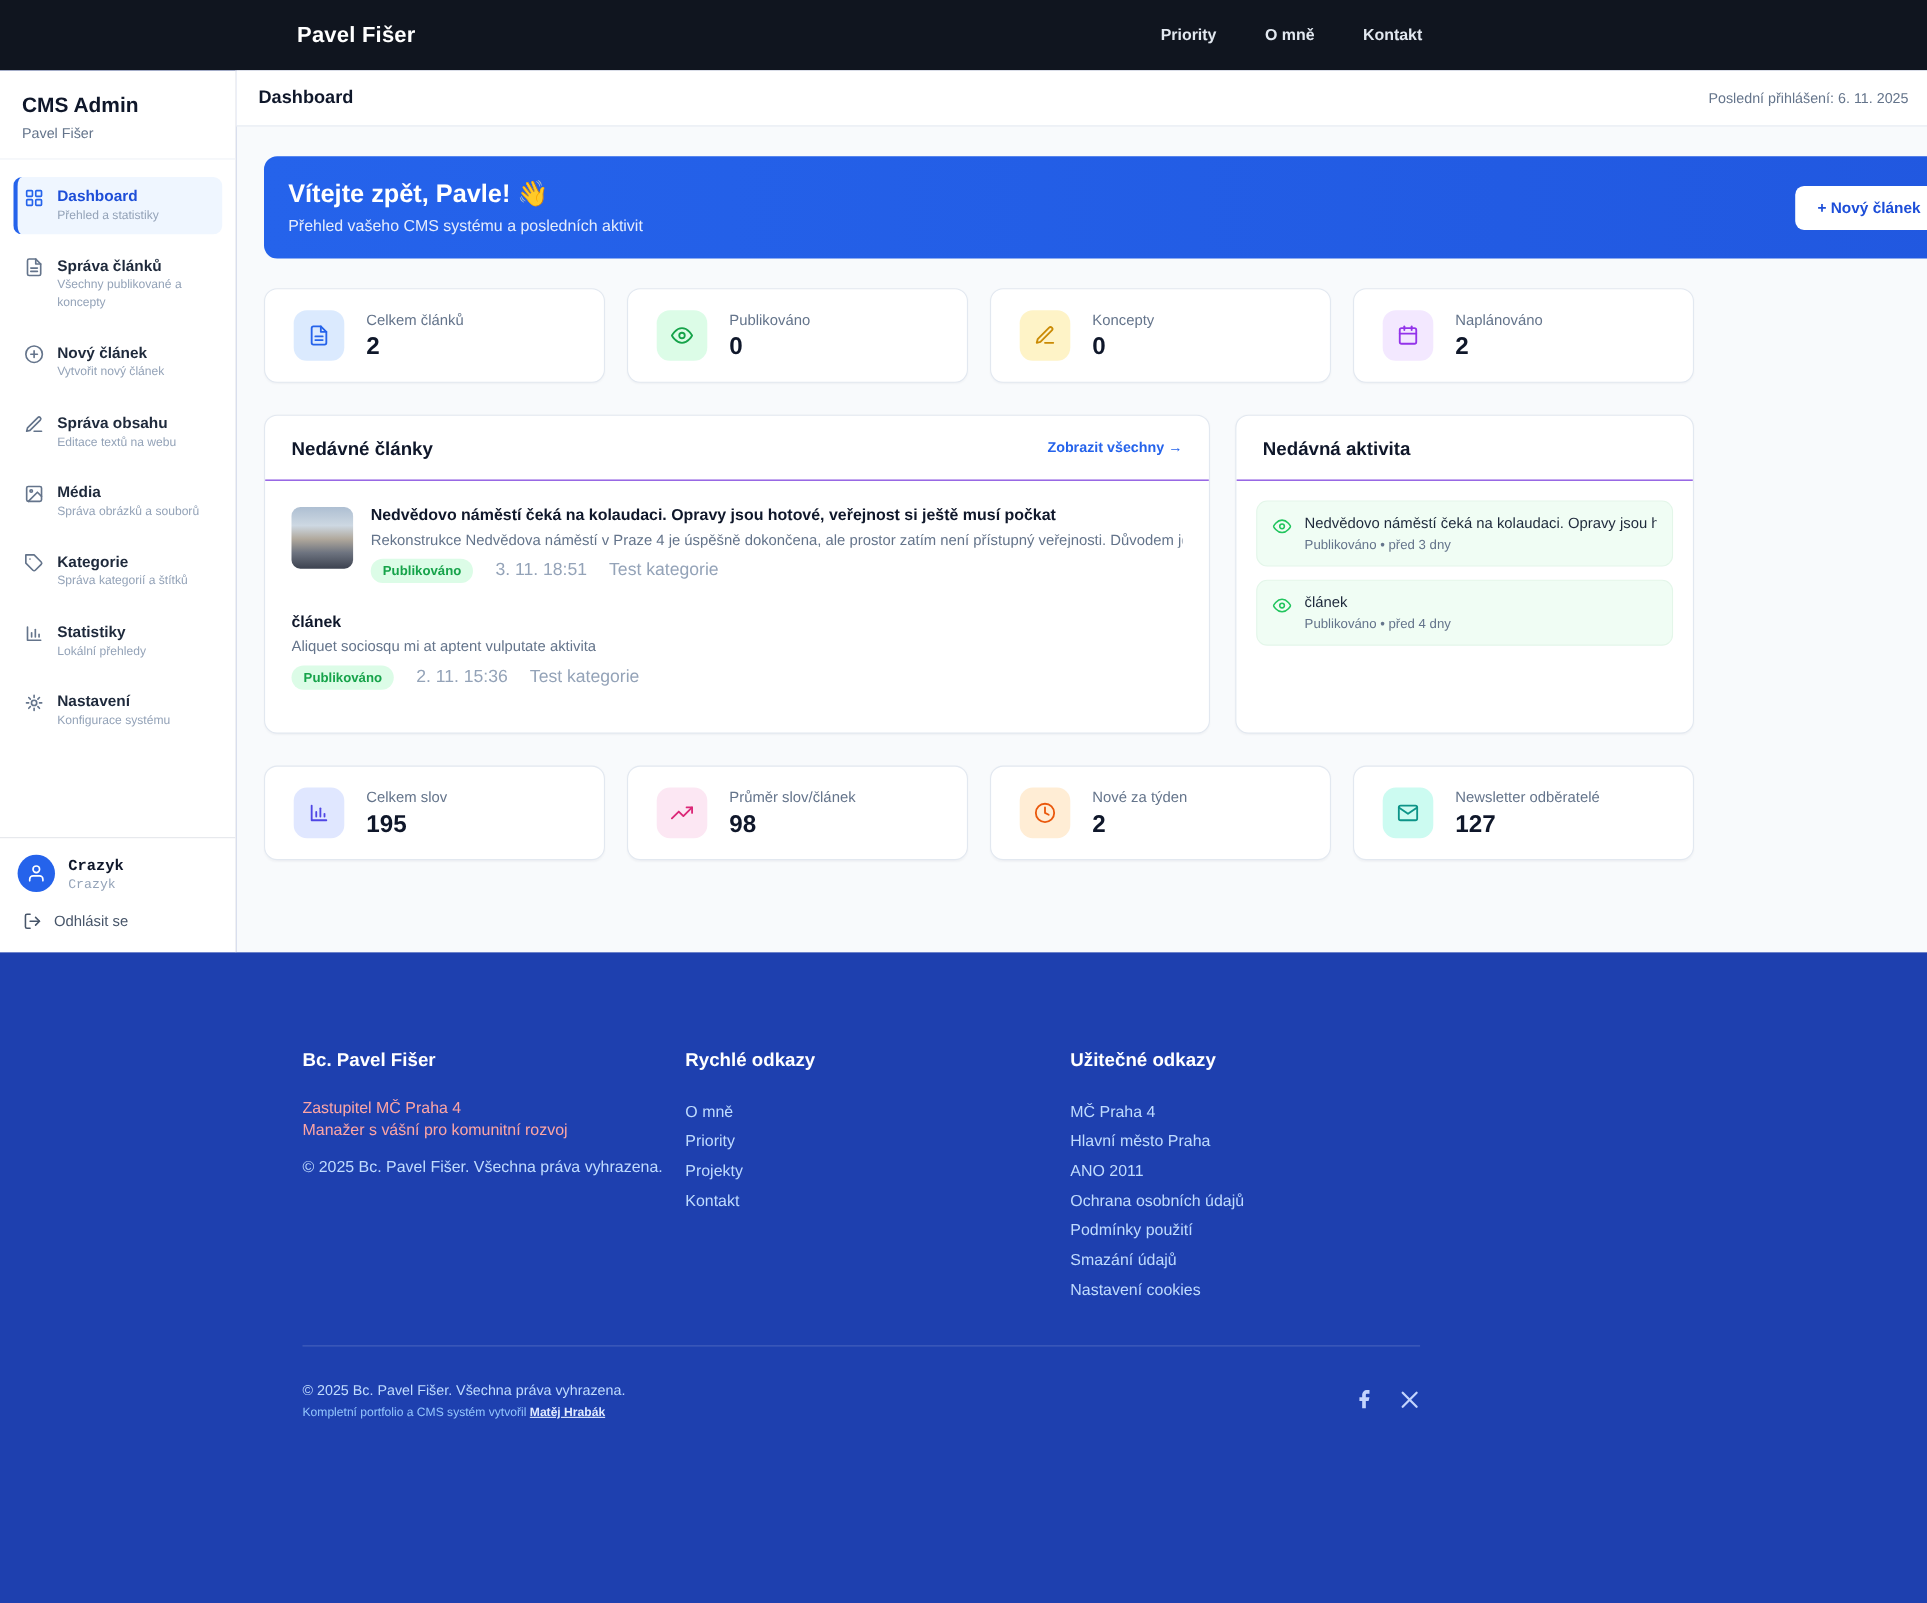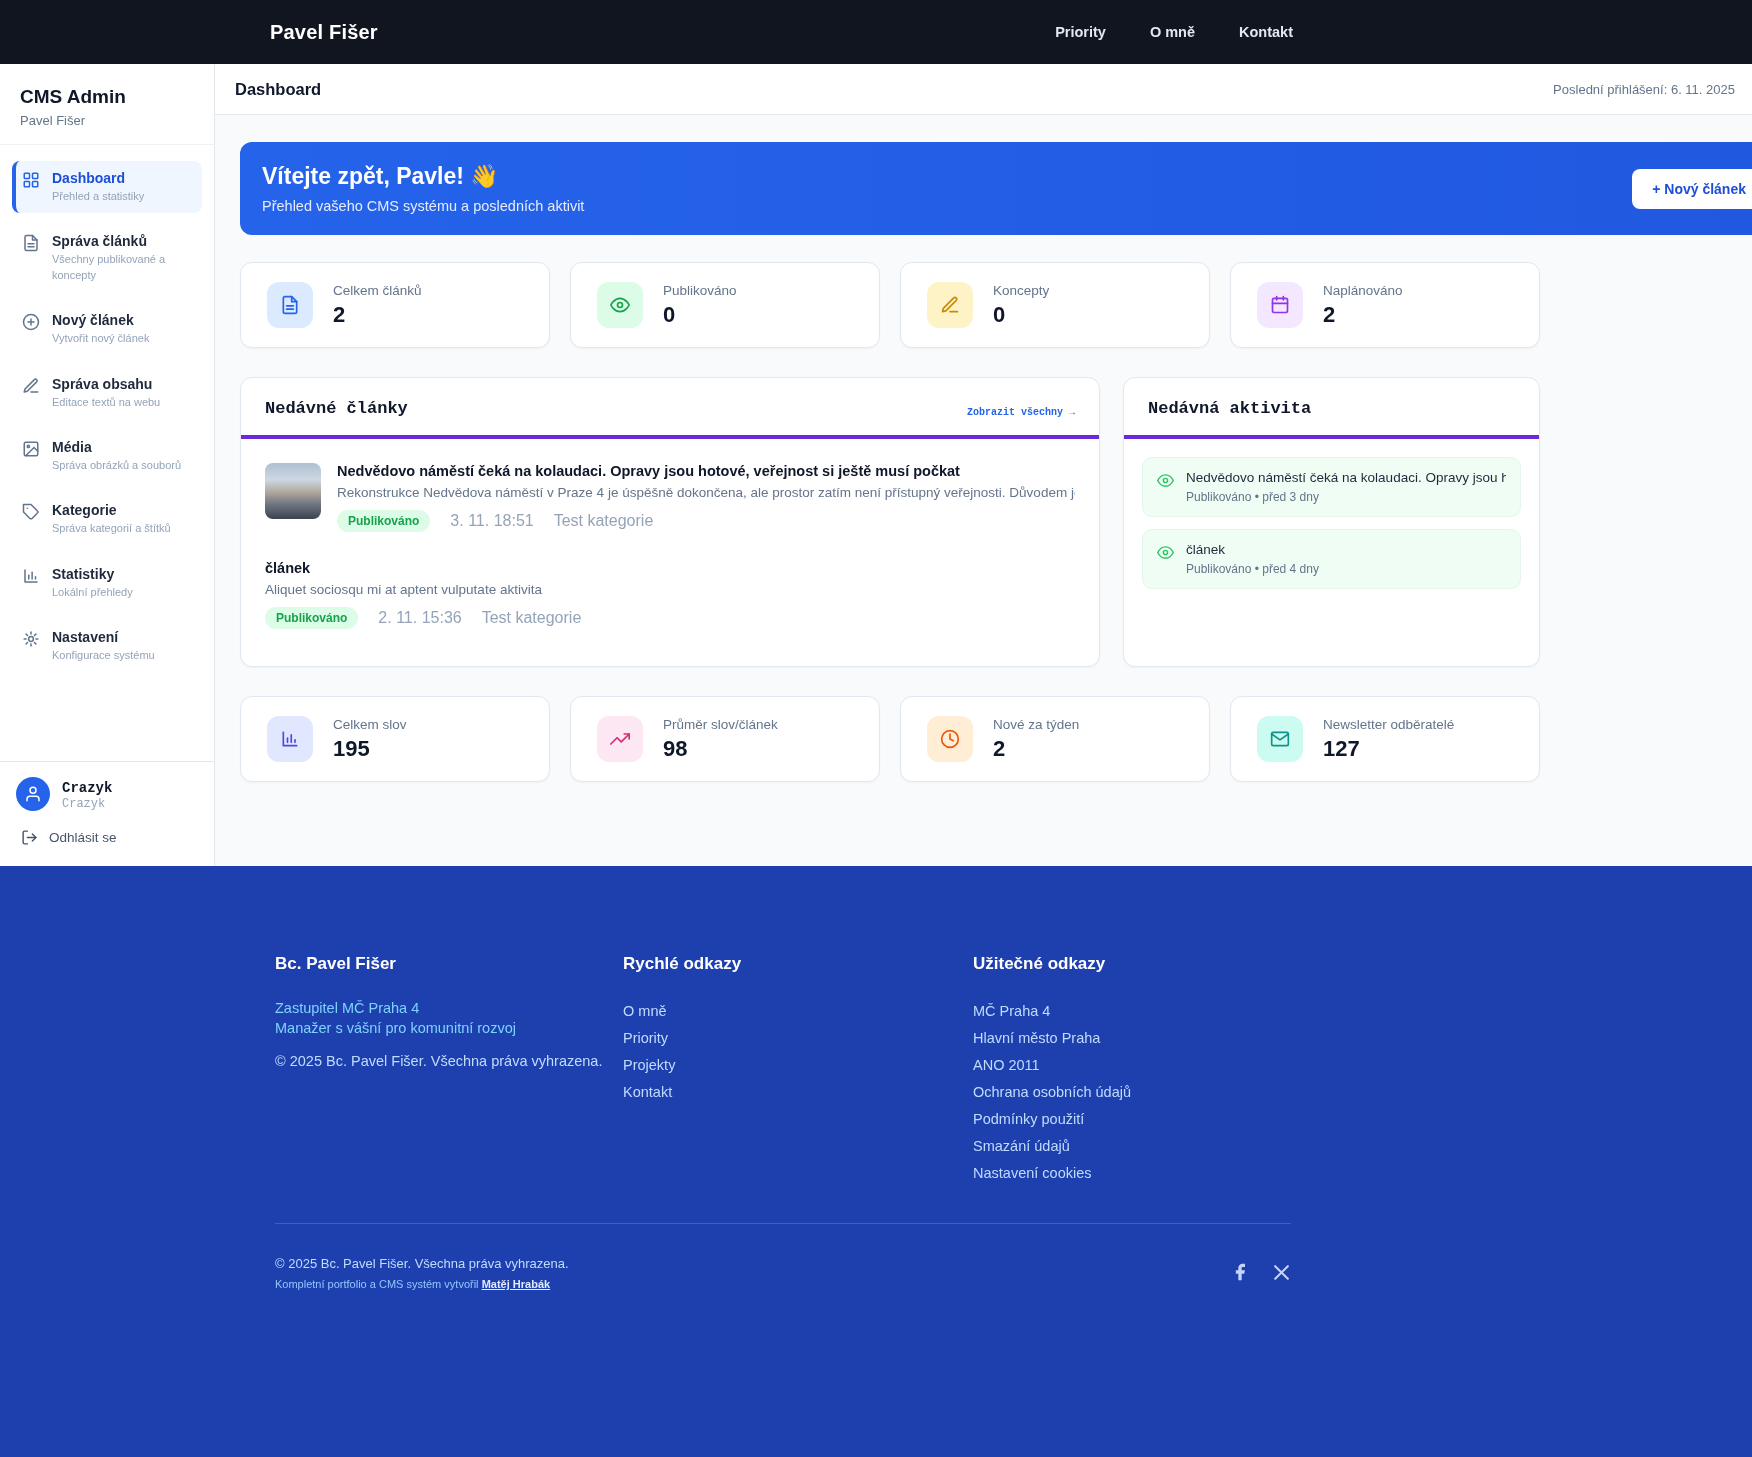--- a/index.html
+++ b/index.html
@@ -101,25 +101,25 @@
   .ic-teal   { background:#ccfbf1; color:#0d9488; }
   .stat-label { font-size:13.5px; color:#64748b; }
   .stat-value { font-size:22px; font-weight:bold; color:#0f172a; margin-top:4px; }
 
   .midgrid { display:grid; grid-template-columns:860px 417px; gap:23px; margin-bottom:29px; }
   .card {
     background:#fff; border:1px solid #e2e8f0; border-radius:12px;
     box-shadow:0 1px 2px rgba(15,23,42,.04); height:290px; overflow:hidden;
   }
   .card-head {
-    display:flex; align-items:flex-end; justify-content:space-between;
-    padding:21px 24px 17px; border-bottom:4px solid #6d28d9;font-family:Liberation Mono, monospace;
+    display:flex; align-items:flex-start; justify-content:space-between;
+    padding:21px 24px 17px; border-bottom:1px solid #6d28d9;
   }
   .card-title { font-size:17px; font-weight:bold; color:#0f172a; }
-  .view-all { font-size:10px; font-weight:600; color:#2563eb; text-decoration:none; cursor:pointer; }
+  .view-all { font-size:13px; font-weight:600; color:#2563eb; text-decoration:none; cursor:pointer; }
 
   .article { display:flex; gap:16px; padding:24px 24px 0; cursor:pointer; }
   .article + .article { padding-top:28px; }
   .thumb {
     width:56px; height:56px; border-radius:8px; flex:none;
     background:linear-gradient(180deg,#aebfd2 0%,#cdd8e2 30%,#b0a89c 52%,#6e7480 74%,#3c4250 100%);
   }
   .article-body { min-width:0; flex:1; }
   .article-title { font-size:14.5px; font-weight:bold; color:#0f172a; white-space:nowrap; overflow:hidden; }
   .article-excerpt { font-size:13.5px; color:#64748b; margin-top:6px; white-space:nowrap; overflow:hidden; }
@@ -138,21 +138,21 @@
   .activity-icon { color:#22c55e; flex:none; margin-top:2px; }
   .activity-body { min-width:0; flex:1; }
   .activity-title { font-size:13.5px; color:#1e293b; white-space:nowrap; overflow:hidden; }
   .activity-meta { font-size:12px; color:#64748b; margin-top:5px; }
 
   
   .footer { background:#1e40af; flex:1; }
   .footer-inner { width:1016px; margin-left:275px; padding-top:88px; padding-bottom:60px; }
   .fgrid { display:grid; grid-template-columns:348px 350px 318px; }
   .fcol-title { color:#fff; font-size:17px; font-weight:bold; margin-bottom:24px; }
-  .fline { color:#7dd3fc; font-size:14.5px; line-height:20px; }
+  .fline { color:#fca5a5; font-size:14.5px; line-height:20px; }
   .fcopyline { color:#bfdbfe; font-size:14.5px; margin-top:15px; }
   .flink { display:block; color:#bfdbfe; font-size:14.5px; line-height:27px; text-decoration:none; cursor:pointer; }
   .fbottom {
     border-top:1px solid rgba(255,255,255,.16); margin-top:36px; padding-top:32px;
     display:flex; justify-content:space-between; align-items:flex-start;
   }
   .fcopy { color:#bfdbfe; font-size:13px; }
   .fcredit { color:#93c5fd; font-size:11px; margin-top:7px; }
   .fcredit a { color:#e0eaff; font-weight:bold; text-decoration:underline; cursor:pointer; }
   .fsocial { display:flex; gap:22px; align-items:center; color:#c3d4fd; padding-top:6px; }

